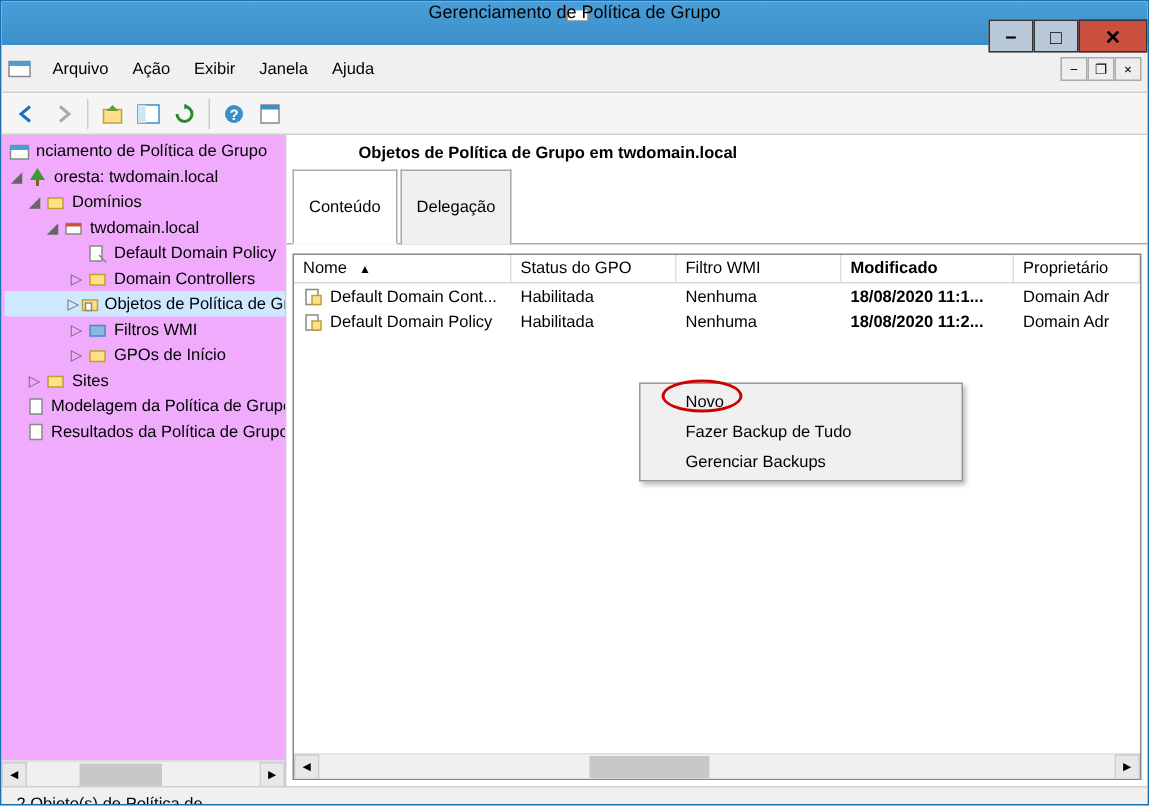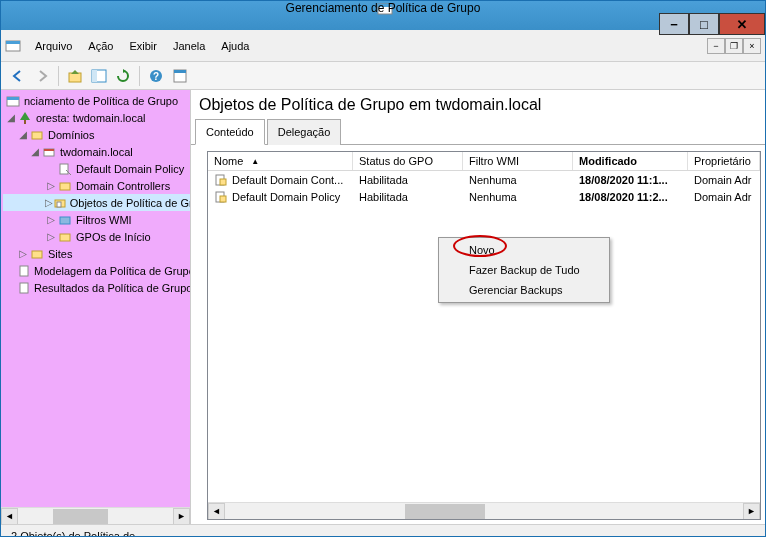--- a/index.html
+++ b/index.html
@@ -37,40 +37,40 @@
     .indent2{ padding-left: 14px;}
     .indent3{ padding-left: 26px;}
     .indent4{ padding-left: 42px;}
     
     .hscroll{ position:absolute; bottom:0; left:0; right:0; height:17px; background:#f0f0f0; border-top:1px solid #ddd; display:flex; align-items:center;}
     .hscroll .arrow{ width:17px; height:17px; background:#e8e8e8; border:1px solid #ccc; display:flex; align-items:center; justify-content:center; font-size:9px;}
     .hscroll .track{ flex:1; height:17px; position:relative; background:#f0f0f0;}
     .hscroll .thumb{ position:absolute; height:15px; top:1px; background:#c8c8c8; border-radius:0;}
     
     .right-pane{ flex:1; display:flex; flex-direction:column; overflow:hidden; position:relative; background:#fff;}
-    .rp-header{ padding:6px 8px 4px 8px; font-weight:normal; font-size:16px;}
+    .rp-header{ padding:6px 8px 4px 8px; font-weight:bold; font-size:11px;margin-left:40px;}
     .tabs{ display:flex; padding-left:4px; border-bottom:1px solid #aaa;}
-    .tab{ padding:6px 10px; border:1px solid #aaa; border-bottom:none; background:#f0f0f0; margin-right:2px; font-size:11px; position:relative; top:1px;}
+    .tab{ padding:18px 10px; border:1px solid #aaa; border-bottom:none; background:#f0f0f0; margin-right:2px; font-size:11px; position:relative; top:1px;}
     .tab.active{ background:#fff; border-bottom:1px solid #fff;}
     
-    .listview{ flex:1; margin:6px 4px 4px 16px; border:1px solid #828790; position:relative; background:#fff; overflow:hidden;}
+    .listview{ flex:1; margin:6px 4px 4px 4px; border:1px solid #828790; position:relative; background:#fff; overflow:hidden;}
     .lv-head{ display:flex; background:#fff; border-bottom:1px solid #d8d8d8;}
     .lvh{ border-right:1px solid #e0e0e0; padding:3px 6px; font-size:11px; position:relative; display:flex; align-items:center;}
     .lvh .sortarr{ margin-left:8px; font-size:8px;}
     .col-nome{ width:145px;}
     .col-status{ width:110px;}
     .col-wmi{ width:110px;}
     .col-mod{ width:115px;font-weight:bold;}
     .col-owner{ flex:1;}
     
     .lvrow{ display:flex; height:17px; align-items:center;}
     .lvcell{ padding:0 6px; overflow:hidden; white-space:nowrap; text-overflow:ellipsis; display:flex; align-items:center;}
     .lvcell .ricon{ margin-right:4px; width:14px; height:14px;}
     
-    .ctxmenu{ position:absolute; left:230px; top:85px; width:172px; background:#f0f0f0; border:1px solid #999; box-shadow:2px 2px 3px rgba(0,0,0,0.25); padding:2px;}
+    .ctxmenu{ position:absolute; left:230px; top:85px; width:216px; background:#f0f0f0; border:1px solid #999; box-shadow:2px 2px 3px rgba(0,0,0,0.25); padding:2px;}
     .ctxitem{ padding:4px 8px 4px 28px; font-size:11px;}
     .highlight-oval{ position:absolute; left:245px; top:83px; width:54px; height:22px; border:2px solid #c00; border-radius:50%; pointer-events:none;}
     
     .lv-hscroll{ position:absolute; bottom:0; left:0; right:0;}
     
     .statusbar{ height:22px; border-top:1px solid #d0d0d0; display:flex; align-items:center; justify-content:flex-start; padding:0 10px; background:#f0f0f0; font-size:11px;}
     
     svg { display:block; }
   </style>
 </head>

